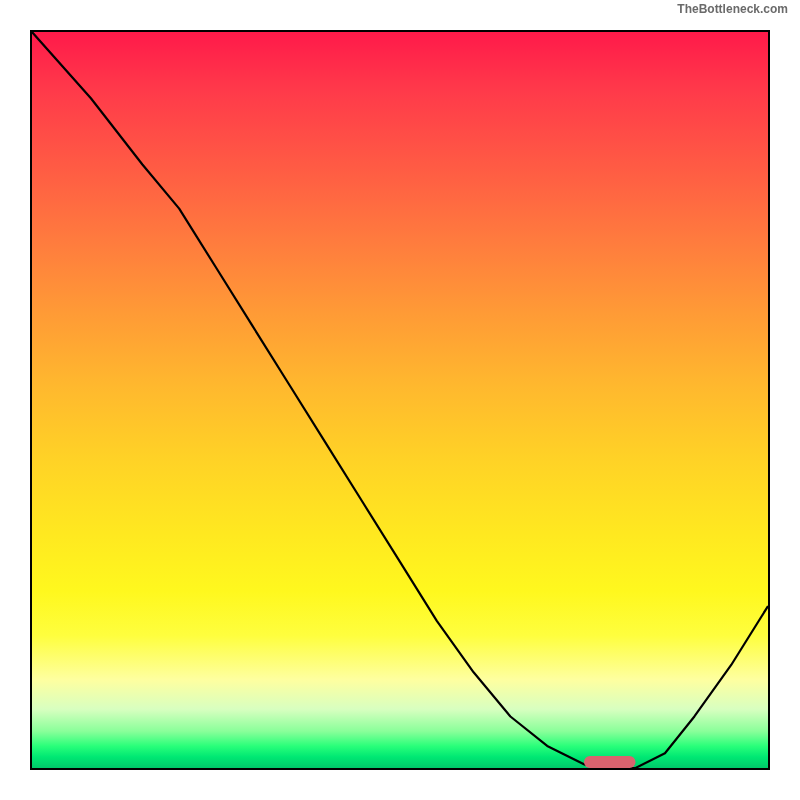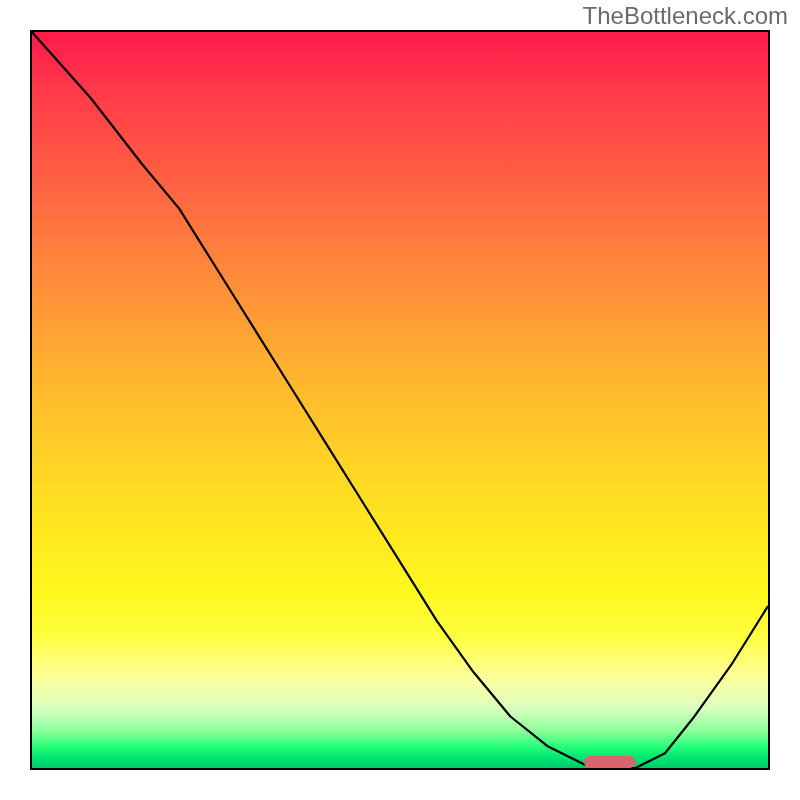--- a/index.html
+++ b/index.html
@@ -8,22 +8,22 @@
     height: 800px;
     background: #ffffff;
     font-family: Arial, sans-serif;
     position: relative;
     overflow: hidden;
   }
   .watermark {
     position: absolute;
     top: 2px;
     right: 12px;
-    font-size: 24px;
-    font-weight: normal;
+    font-size: 12px;
+    font-weight: bold;
     color: #6a6a6a;
     z-index: 10;
     margin-left: 23px;
   }
   .plot-area {
     position: absolute;
     left: 30px;
     top: 30px;
     width: 740px;
     height: 740px;

